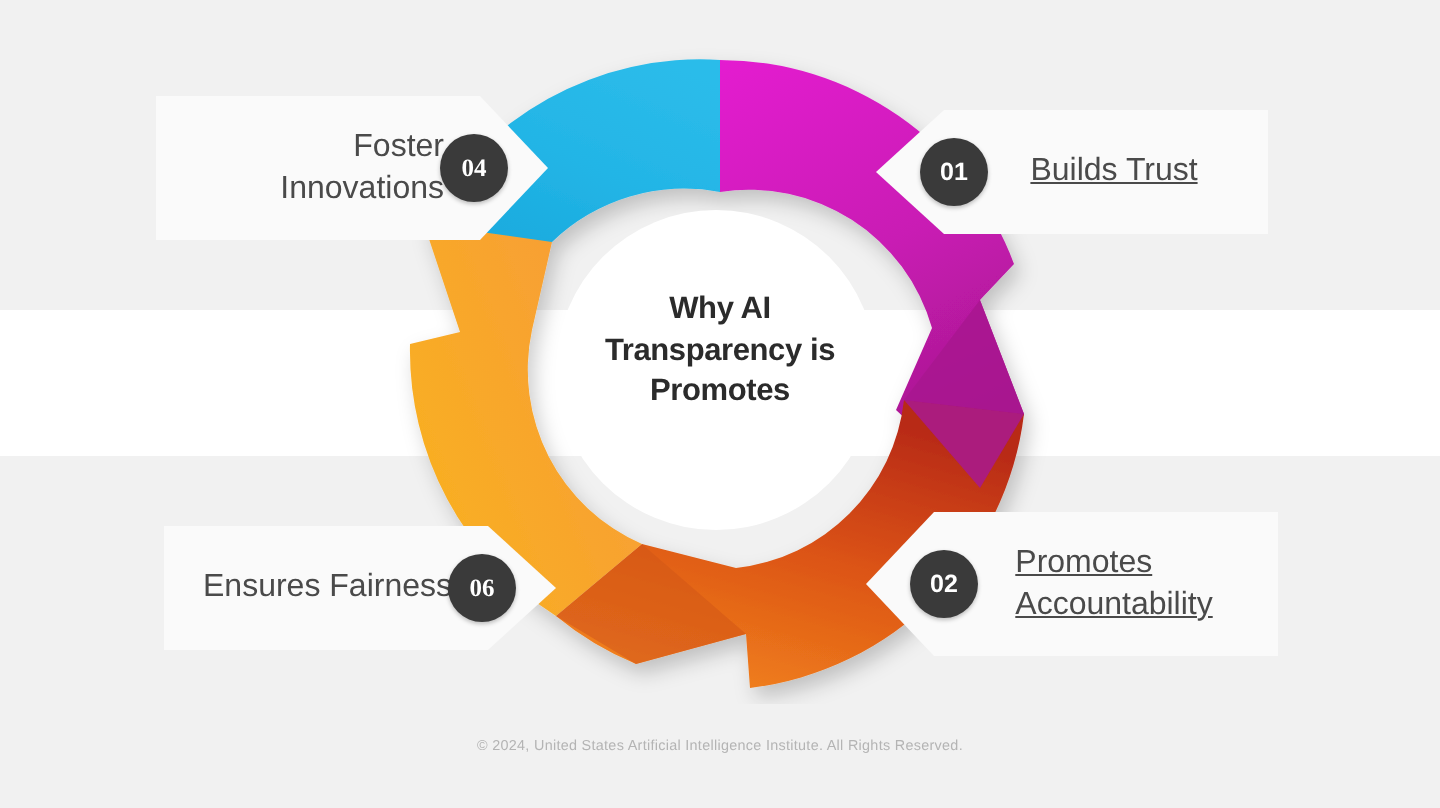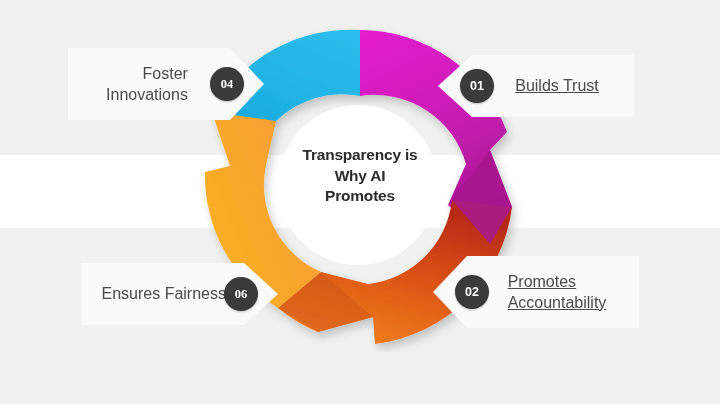--- a/index.html
+++ b/index.html
@@ -102,21 +102,21 @@
     align-items: center;
     justify-content: center;
     top: 50%;
     transform: translateY(-50%);
     box-shadow: 0 1px 2px rgba(0,0,0,0.25);
   }
   .callout-left  .badge { right: 20px; font-family: Liberation Serif, serif; }
   .callout-right .badge { left: 22px; }
 
   
-  #callout-04 { left: 68px;  top: 48px;  width: 196px; height: 72px; justify-content: center; }
+  #callout-04 { left: 78px;  top: 48px;  width: 196px; height: 72px; }
   #callout-01 { left: 438px; top: 55px;  width: 196px; height: 62px; }
   #callout-03 { left: 82px;  top: 263px; width: 196px; height: 62px; }
   #callout-02 { left: 433px; top: 256px; width: 206px; height: 72px; }
 
   
   #footer {
     position: absolute;
     left: 0;
     top: 368px;
     width: 720px;
@@ -202,22 +202,22 @@
 
         <path fill="#a8178f" opacity="0.85" d="M 322 185 L 300 222 L 262 178 L 300 128 Z"></path>
         <path fill="#d2551a" opacity="0.55" d="M 88 286 L 128 310 L 183 295 L 131 250 Z"></path>
       </g>
 
       <circle cx="168" cy="163" r="80" fill="#ffffff"></circle>
     </svg>
   </div>
 
   <div id="center-text">
+    <span class="ln">Why AI</span>
     <span class="ln">Transparency is</span>
-    <span class="ln">Why AI</span>
     <span class="ln">Promotes</span>
   </div>
 
   <div class="callout callout-left" id="callout-04">
     <span class="callout-label">Foster
 Innovations</span>
     <span class="badge">04</span>
   </div>
 
   <div class="callout callout-right" id="callout-01">
@@ -229,14 +229,15 @@
     <span class="callout-label">Ensures Fairness</span>
     <span class="badge">06</span>
   </div>
 
   <div class="callout callout-right" id="callout-02">
     <span class="badge">02</span>
     <span class="callout-label">Promotes
 Accountability</span>
   </div>
 
+  <div id="footer">© 2024, United States Artificial Intelligence Institute. All Rights Reserved.</div>
 
 </div>
 
 </body></html>

